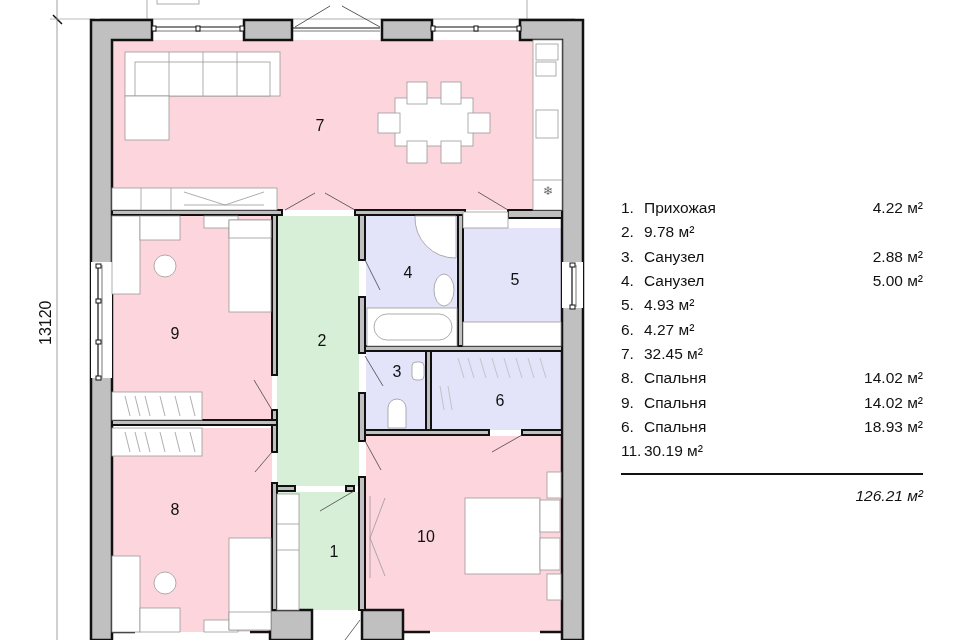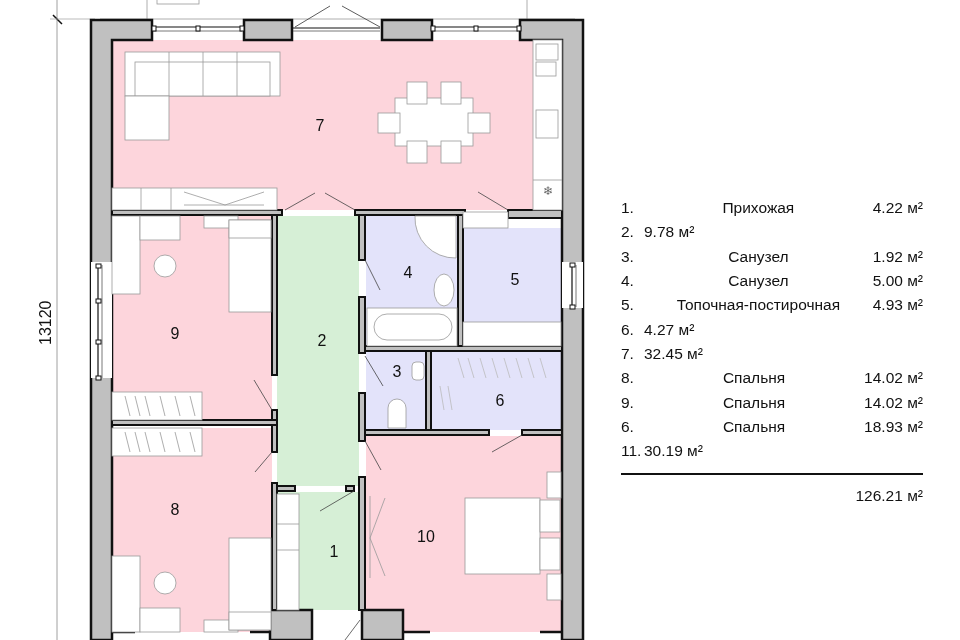--- a/index.html
+++ b/index.html
@@ -3,24 +3,24 @@
   <meta charset="utf-8">
   <style>
     html, body { margin: 0; padding: 0; background: #ffffff; }
     body { width: 960px; height: 640px; position: relative; overflow: hidden; font-family: "Liberation Sans", sans-serif; }
     #plan { position: absolute; left: 0; top: 0; width: 600px; height: 640px; }
     .room-label { font-family: "Liberation Sans", sans-serif; font-size: 16px; fill: #111; text-anchor: middle; dominant-baseline: middle; }
     .dim-label { font-family: "Liberation Sans", sans-serif; font-size: 16px; fill: #111; }
     #legend { position: absolute; left: 621px; top: 196px; width: 302px; font-size: 15.5px; color: #111; }
     .legend-row { display: flex; height: 24.3px; align-items: center; }
     .legend-num { width: 23px; }
-    .legend-name { flex: 1; text-align: center; }
+    .legend-name { flex: 1; }
     .legend-area { text-align: center; white-space: nowrap; }
     .legend-sep { border-top: 2px solid #111; margin-top: 10px; margin-bottom: 12px; }
-    .legend-total { text-align: right; }
+    .legend-total { text-align: right; font-style: italic; }
   </style>
 </head>
 <body>
 
 <svg id="plan" viewBox="0 0 600 640" xmlns="http://www.w3.org/2000/svg">
 
   <g>
     <line x1="57" y1="0" x2="57" y2="640" stroke="#888" stroke-width="0.8"></line>
     <line x1="53" y1="15" x2="62" y2="24" stroke="#111" stroke-width="1.5"></line>
     <line x1="50" y1="19" x2="95" y2="19" stroke="#aaa" stroke-width="0.8"></line>
@@ -268,30 +268,29 @@
     <span class="legend-name">Прихожая</span>
     <span class="legend-area">4.22 м²</span>
   </div>
   <div class="legend-row">
     <span class="legend-num">2.</span>
     <span class="legend-area">9.78 м²</span>
   </div>
   <div class="legend-row">
     <span class="legend-num">3.</span>
     <span class="legend-name">Санузел</span>
-    <span class="legend-area">1.92 м²</span>
+    <span class="legend-area">2.88 м²</span>
   </div>
   <div class="legend-row">
     <span class="legend-num">4.</span>
     <span class="legend-name">Санузел</span>
     <span class="legend-area">5.00 м²</span>
   </div>
   <div class="legend-row">
     <span class="legend-num">5.</span>
-    <span class="legend-name">Топочная-постирочная</span>
     <span class="legend-area">4.93 м²</span>
   </div>
   <div class="legend-row">
     <span class="legend-num">6.</span>
     <span class="legend-area">4.27 м²</span>
   </div>
   <div class="legend-row">
     <span class="legend-num">7.</span>
     <span class="legend-area">32.45 м²</span>
   </div>

